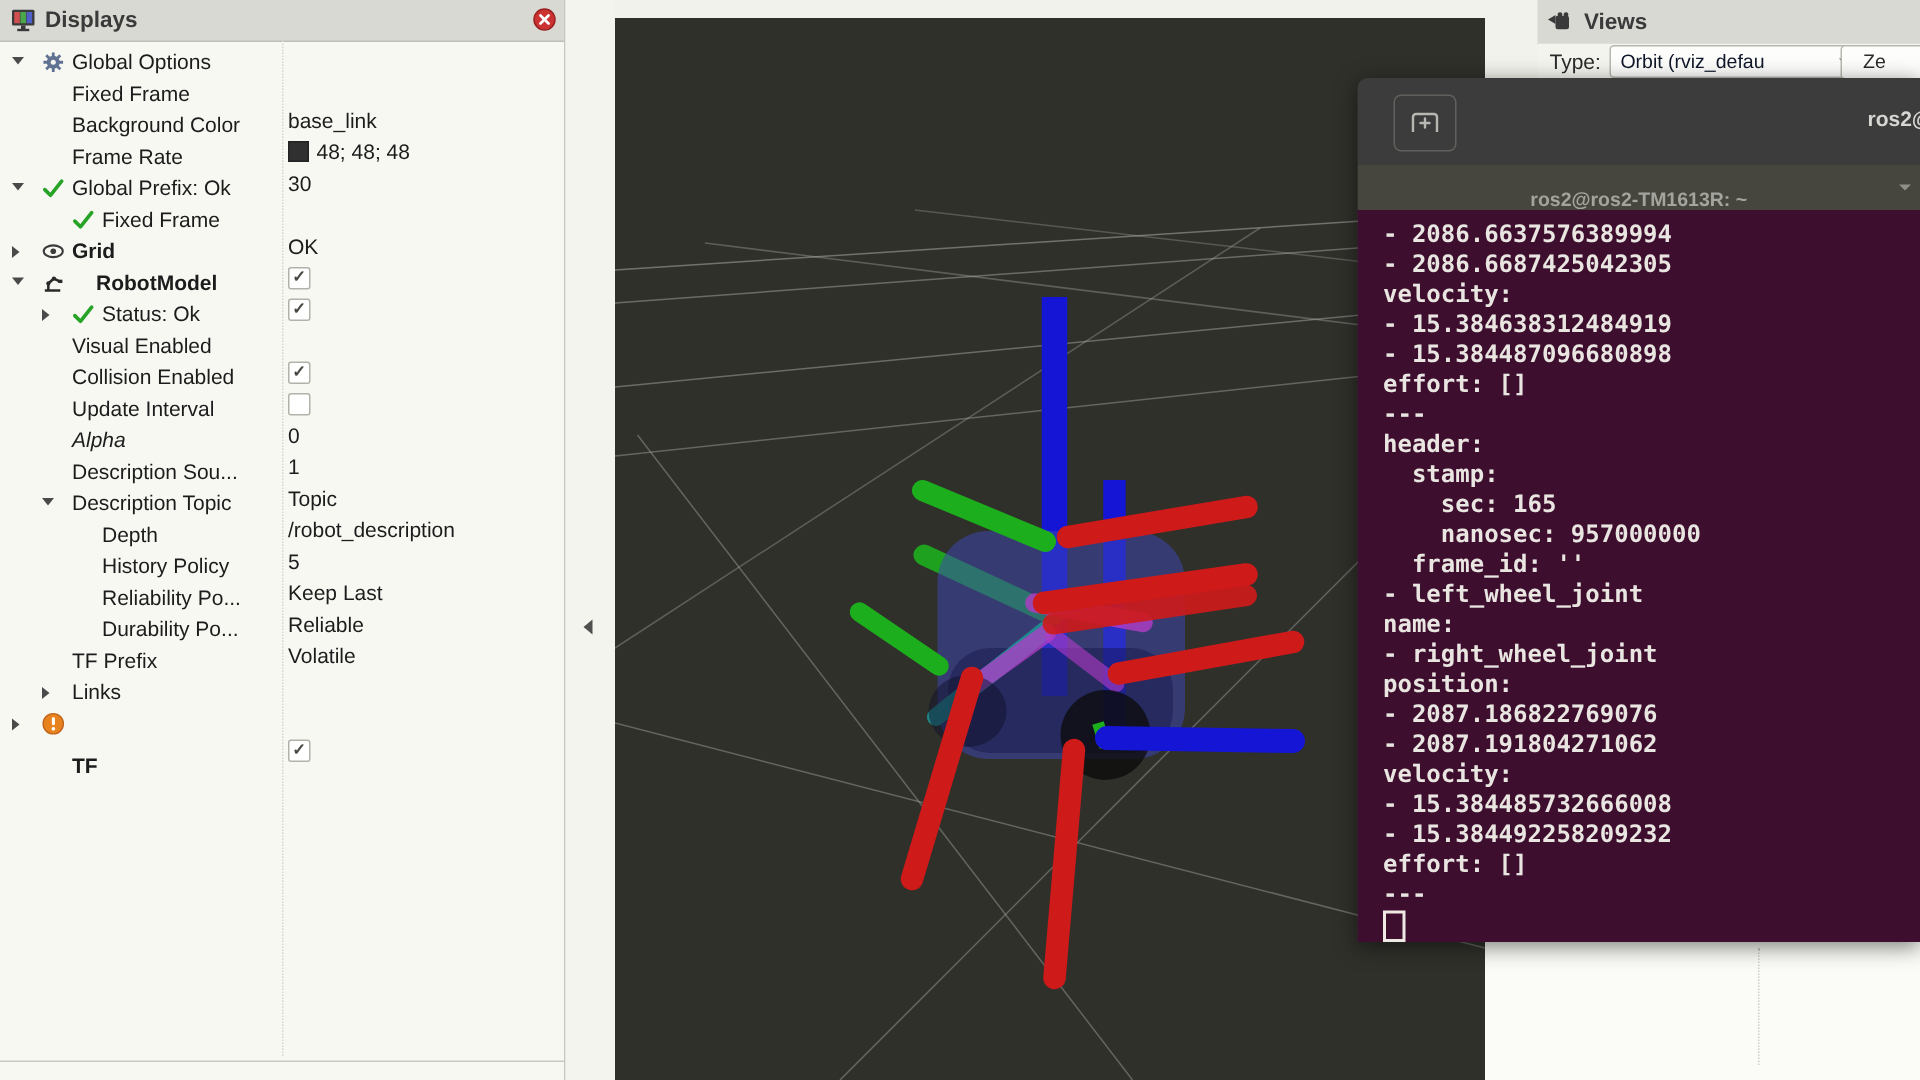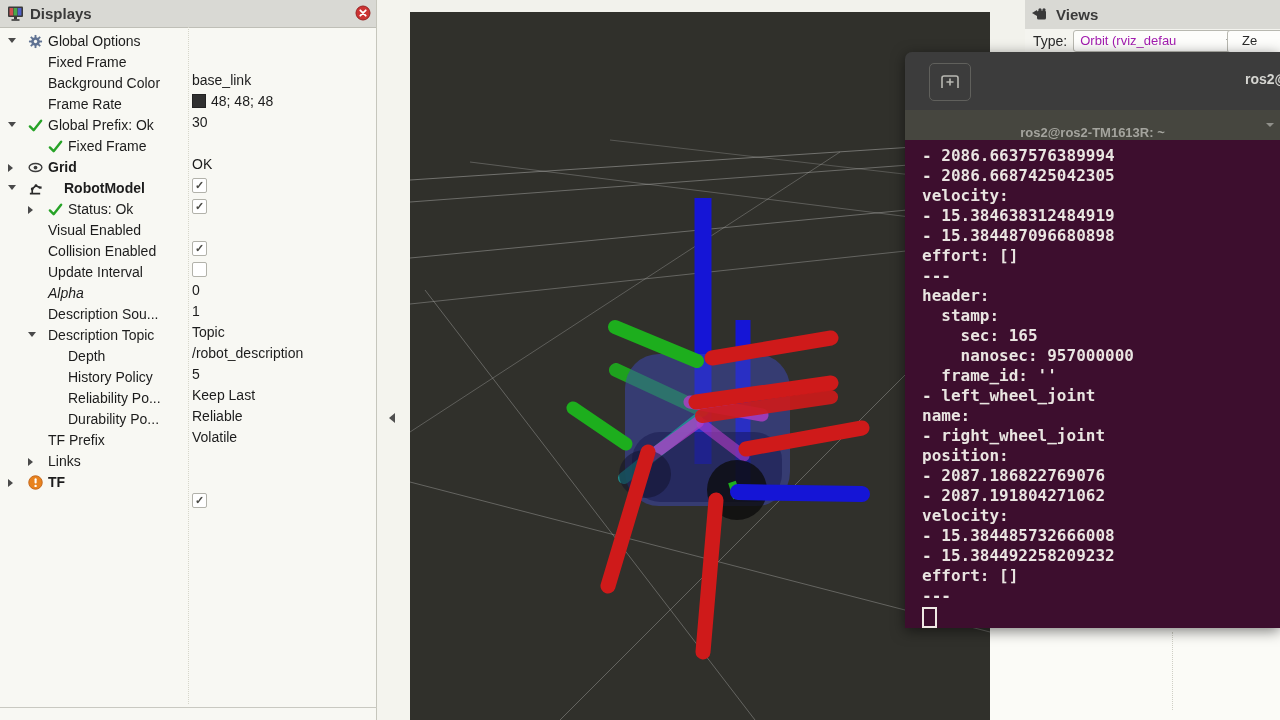--- a/index.html
+++ b/index.html
@@ -19,21 +19,21 @@
     border-left:1px dotted #d6d6ca;}
   .trow{position:relative;height:21px;}
   .trow .exp{position:absolute;top:7px;width:0;height:0;}
   .exp-down{border-left:4px solid transparent;border-right:4px solid transparent;
     border-top:5px solid #4a4a4a;}
   .exp-right{border-top:4px solid transparent;border-bottom:4px solid transparent;
     border-left:5px solid #4a4a4a;}
   .trow .ricon{position:absolute;top:3px;width:15px;height:15px;}
   .trow .lbl{position:absolute;top:2px;font-size:14px;color:#1c1c1c;white-space:nowrap;text-align:right;}
   .lbl-display{color:var(--display_enabled_blue);font-weight:bold;}
-  .lbl-tf{color:var(--tf_warn_orange);font-weight:bold;}
+  .lbl-tf{color:var(--tf_warn_orange);font-weight:bold;margin-top:28px;}
   .trow .val{position:absolute;left:192px;top:20px;font-size:14px;color:#1c1c1c;
     white-space:nowrap;display:flex;align-items:center;}
   .checkbox{width:13px;height:13px;margin-top:1px;background:#fff;
     border:1px solid #b2b2aa;border-radius:2px;font-size:11px;line-height:12px;
     text-align:center;color:#4a4a44;font-weight:bold;}
   .swatch{display:inline-block;width:12px;height:12px;background:#303030;
     border:1px solid #222;margin-right:5px;}
   #panel-bottom-line{position:absolute;left:0;top:707px;width:410px;height:0;
     border-top:1px solid #c9c9c1;}
   
@@ -53,21 +53,21 @@
   .body-blue{fill:var(--robot_body_blue);}
   
   #views-titlebar{position:absolute;left:1025px;top:0;width:255px;height:29px;
     background:var(--titlebar_bg);border-bottom:1px solid #bfbfb7;
     display:flex;align-items:center;}
   #views-titlebar .ticon{margin:0 6px 0 7px;width:18px;height:14px;}
   #views-type-row{position:absolute;left:1025px;top:29px;width:255px;height:24px;
     background:#f4f4ef;display:flex;align-items:center;}
   #type-label{font-size:14px;color:#2a2a2a;margin-left:8px;}
   #type-combo{position:relative;margin-left:6px;width:142px;height:20px;background:#fdfdfb;
-    border:1px solid #b8b8b0;border-radius:3px;font-size:13px;color:#a21caf;
+    border:1px solid #b8b8b0;border-radius:3px;font-size:13px;color:#0f172a;
     line-height:19px;padding:0 16px 0 6px;white-space:nowrap;overflow:hidden;}
   #type-combo .chev{position:absolute;right:4px;top:8px;width:0;height:0;
     border-left:4px solid transparent;border-right:4px solid transparent;
     border-top:4px solid #555;}
   #zero-button{position:absolute;right:-18px;top:1px;width:55px;height:21px;background:#fdfdfb;
     border:1px solid #b8b8b0;border-radius:3px;font-size:13px;color:#2a2a2a;
     text-align:left;padding-left:14px;line-height:20px;}
   #views-bottom{position:absolute;left:990px;top:628px;width:290px;height:92px;background:#fbfbf7;}
   #views-bottom .vdiv{position:absolute;left:182px;top:4px;height:78px;border-left:1px dotted #cfcfc5;}
   

